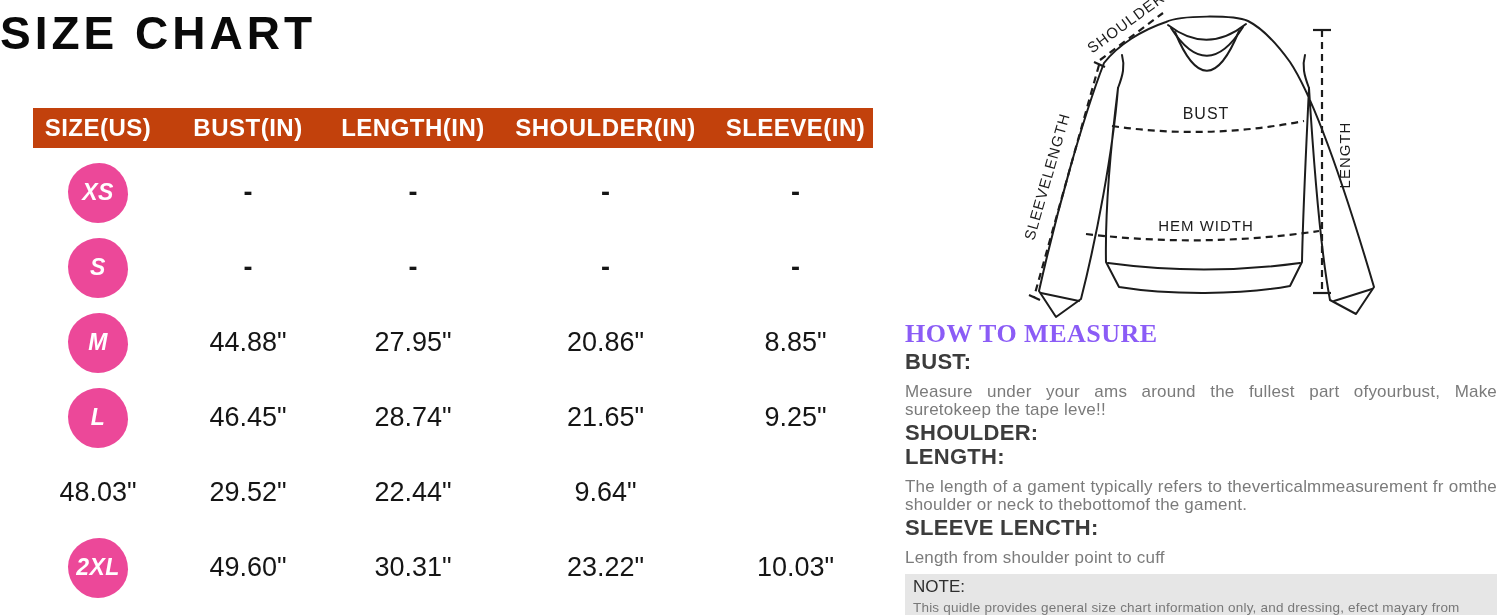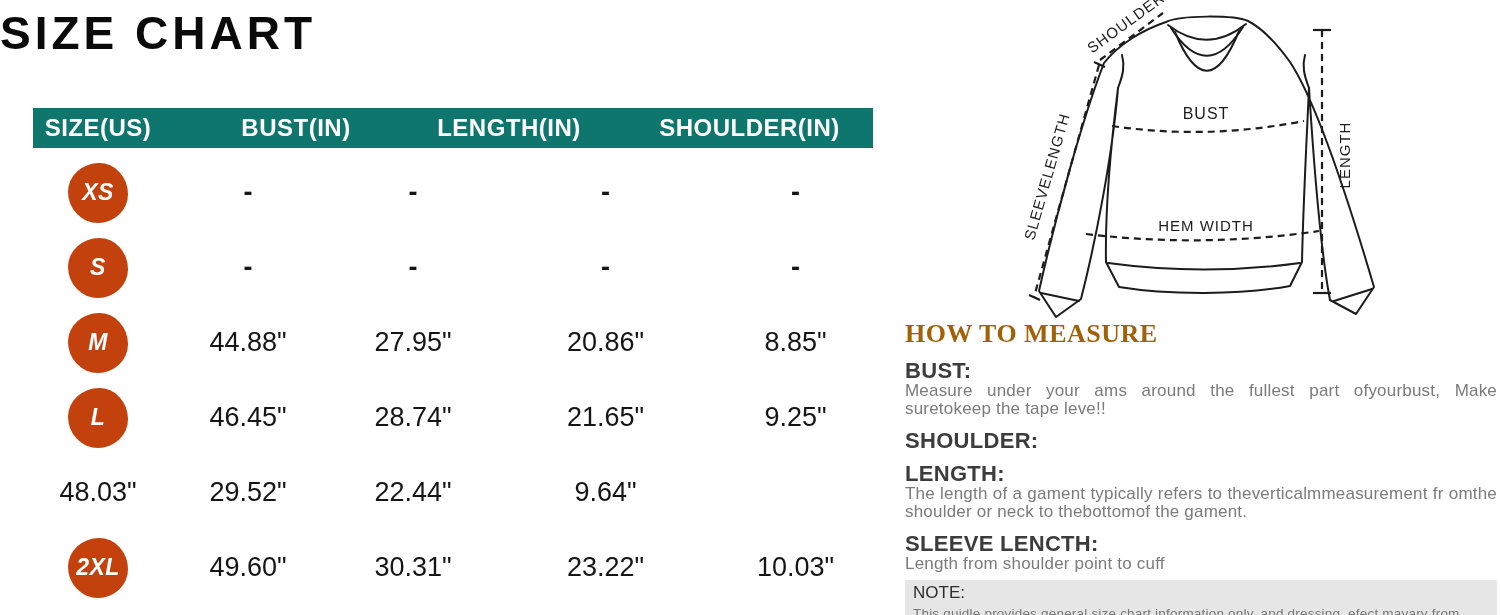--- a/index.html
+++ b/index.html
@@ -7,43 +7,43 @@
           font-family:"Liberation Sans",sans-serif;color:#111;}
 
   
   .title{position:absolute;left:0;top:6px;width:910px;text-align:left;
          font-size:46px;font-weight:bold;letter-spacing:4px;color:#0a0a0a;}
   .subtitle{position:absolute;left:0;top:60px;width:910px;text-align:center;
             font-size:29px;font-weight:400;color:#0a0a0a;letter-spacing:0.5px;}
 
   .tbl{position:absolute;left:33px;top:108px;width:840px;}
   .tbl-head{display:grid;grid-template-columns:130px 170px 160px 225px 155px;
-            background:#0f766e;height:40px;align-items:center;gap:48px;}
+            background:#c2410c;height:40px;align-items:center;}
   .tbl-head .hcell{color:#fff;font-weight:bold;font-size:24px;text-align:center;letter-spacing:0.5px;}
   .tbl-body{margin-top:7px;}
   .row{display:grid;grid-template-columns:130px 170px 160px 225px 155px;height:75px;align-items:center;}
   .cell{text-align:center;font-size:27px;font-weight:400;color:#151515;}
   .row.dash-row .cell{font-weight:700;}
   .size-cell{display:flex;justify-content:center;align-items:center;}
-  .badge{width:60px;height:60px;background:#c2410c;color:#fff;
+  .badge{width:60px;height:60px;background:#ec4899;color:#fff;
          border-radius:52% 48% 50% 50% / 48% 52% 48% 52%;
          display:flex;align-items:center;justify-content:center;
          font-size:23px;font-weight:bold;font-style:italic;letter-spacing:0.5px;}
 
   
   .diagram{position:absolute;left:1000px;top:0;width:500px;height:322px;}
 
   
   .howto{position:absolute;left:905px;top:320px;width:592px;}
   .howto h2{font-family:"Liberation Serif",serif;font-size:26px;line-height:28px;
-            font-weight:bold;letter-spacing:0.5px;margin:0;color:#a16207;}
+            font-weight:bold;letter-spacing:0.5px;margin:0;color:#8b5cf6;}
   .sec{margin:0;}
-  .sec-h{font-size:22px;line-height:21px;font-weight:bold;color:#3c3c3c;letter-spacing:0.3px;margin-top:12px;}
+  .sec-h{font-size:22px;line-height:21px;font-weight:bold;color:#3c3c3c;letter-spacing:0.3px;margin-top:3px;}
   .sec-b{font-size:17px;line-height:18px;color:#7b7b7b;letter-spacing:0.2px;
-         text-align:justify;margin-top:1px;}
+         text-align:justify;margin-top:11px;}
   .note{margin-top:7px;background:#e6e6e6;padding:2px 10px 8px 8px;}
   .note-h{font-size:17px;color:#2e2e2e;line-height:22px;}
   .note-b{font-size:13.5px;color:#787878;line-height:20px;letter-spacing:0.2px;}
 </style>
 </head>
 <body>
 
 <div id="canvas">
 
   <div class="title">SIZE CHART</div>

